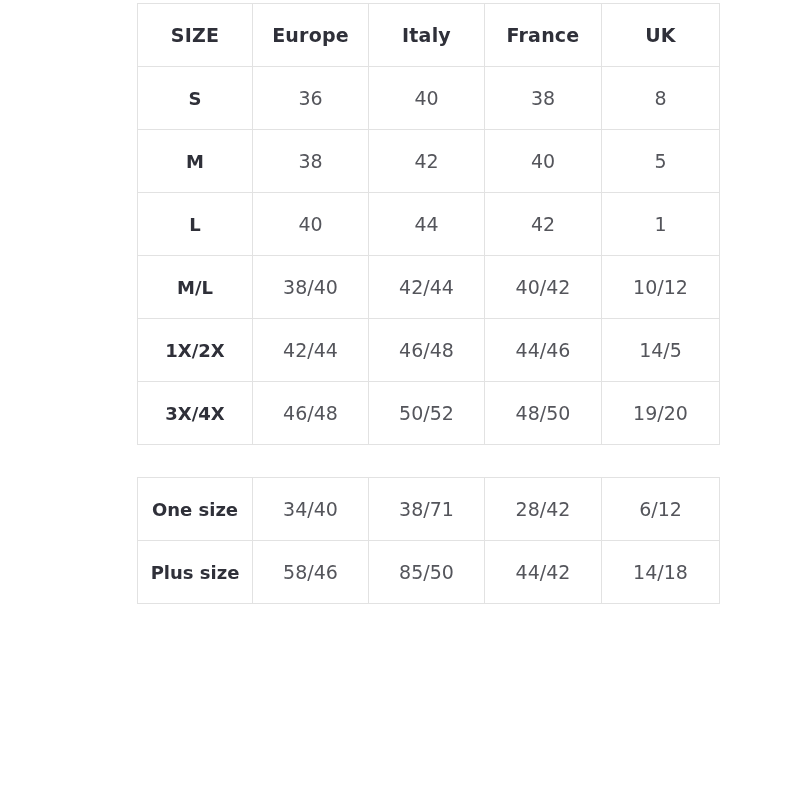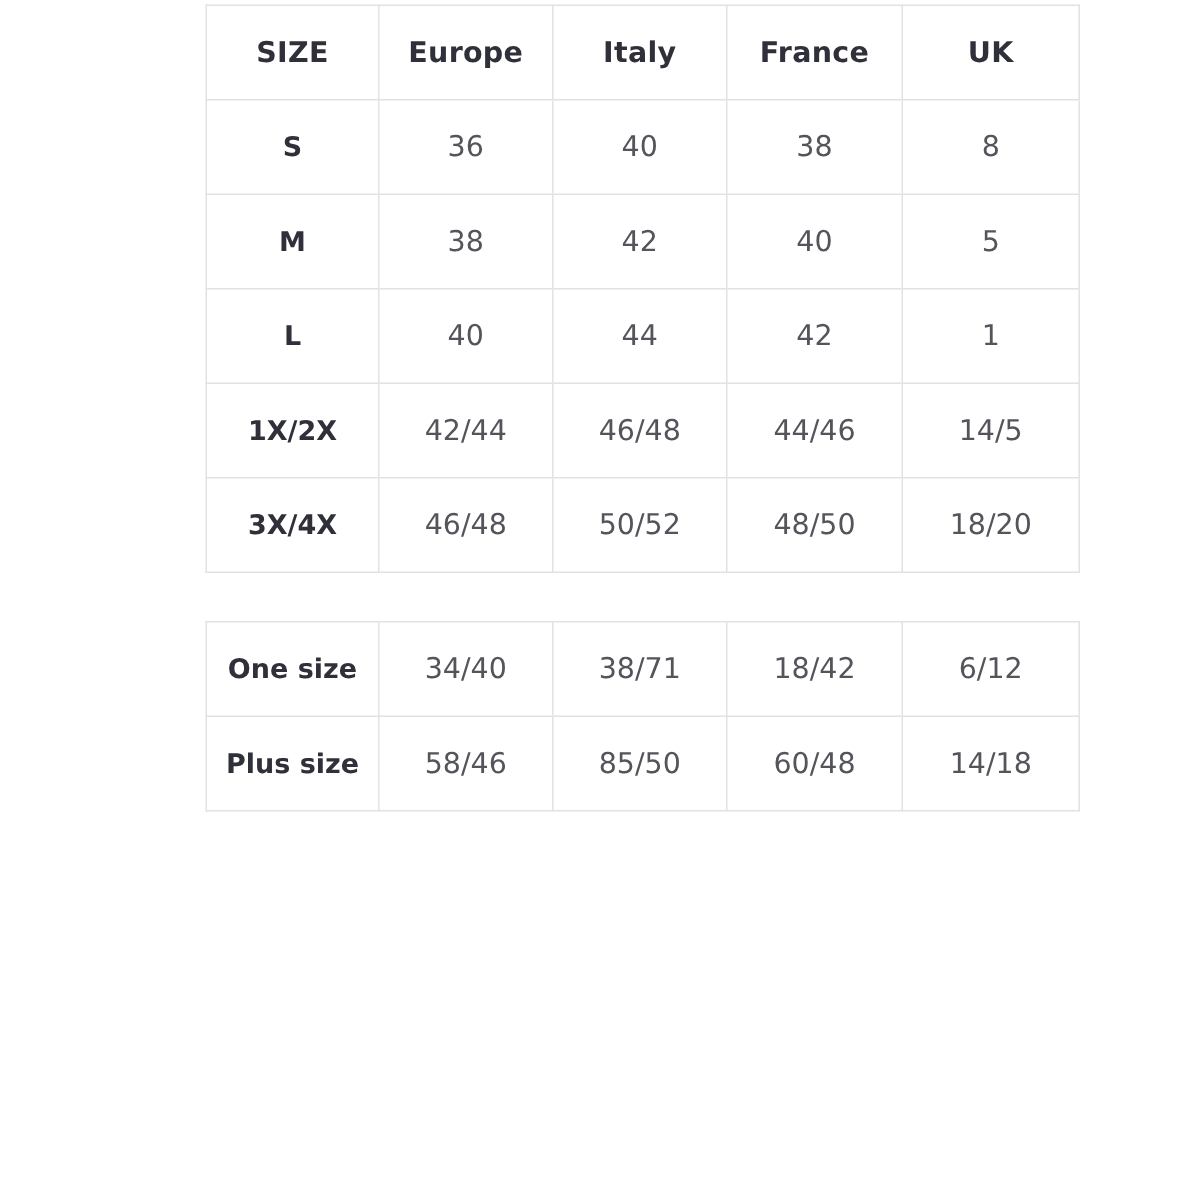--- a/index.html
+++ b/index.html
@@ -100,58 +100,65 @@
           <td class="val">5</td>
         </tr>
         <tr>
           <td class="lbl">L</td>
           <td class="val">40</td>
           <td class="val">44</td>
           <td class="val">42</td>
           <td class="val">1</td>
         </tr>
         <tr>
+          <td class="lbl">M/L</td>
+          <td class="val">38/40</td>
+          <td class="val">42/44</td>
+          <td class="val">40/42</td>
+          <td class="val">10/12</td>
+        </tr>
+        <tr>
           <td class="lbl">1X/2X</td>
           <td class="val">42/44</td>
           <td class="val">46/48</td>
           <td class="val">44/46</td>
           <td class="val">14/5</td>
         </tr>
         <tr>
           <td class="lbl">3X/4X</td>
           <td class="val">46/48</td>
           <td class="val">50/52</td>
           <td class="val">48/50</td>
-          <td class="val">18/20</td>
+          <td class="val">19/20</td>
         </tr>
       </tbody>
     </table>
 
     <div class="table-gap"></div>
 
     <table class="size-table">
       <colgroup>
         <col class="c-size">
           <col class="c-europe">
           <col class="c-italy">
           <col class="c-france">
           <col class="c-uk">
       </colgroup>
       <tbody>
         <tr>
           <td class="lbl">One size</td>
           <td class="val">34/40</td>
           <td class="val">38/71</td>
-          <td class="val">18/42</td>
+          <td class="val">28/42</td>
           <td class="val">6/12</td>
         </tr>
         <tr>
           <td class="lbl">Plus size</td>
           <td class="val">58/46</td>
           <td class="val">85/50</td>
-          <td class="val">60/48</td>
+          <td class="val">44/42</td>
           <td class="val">14/18</td>
         </tr>
       </tbody>
     </table>
 
   </div>
 </div>
 
 </body></html>

